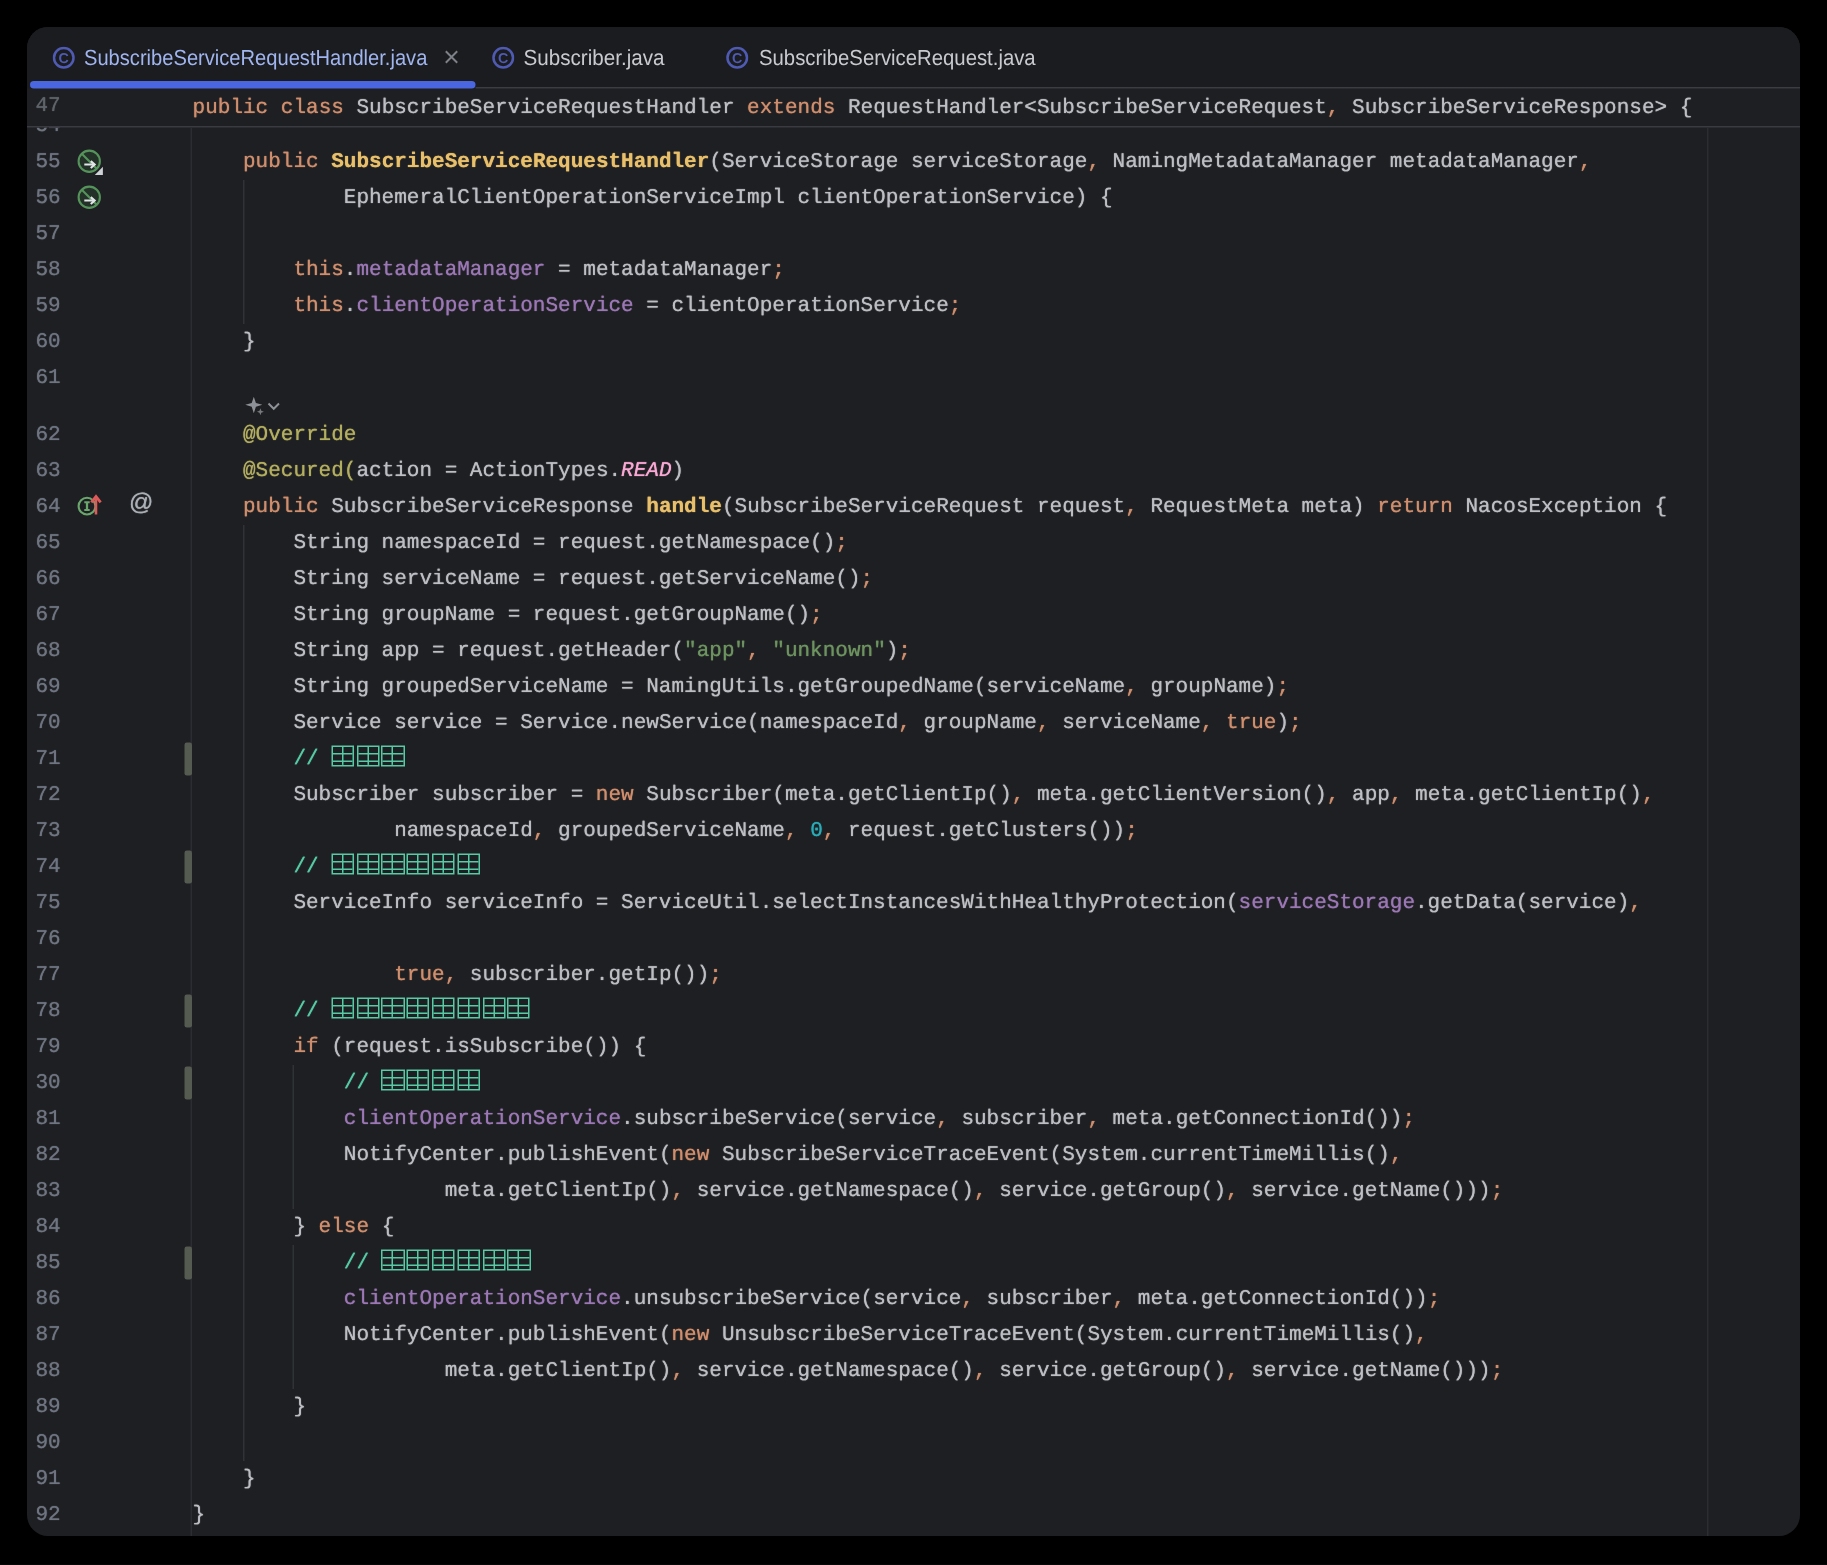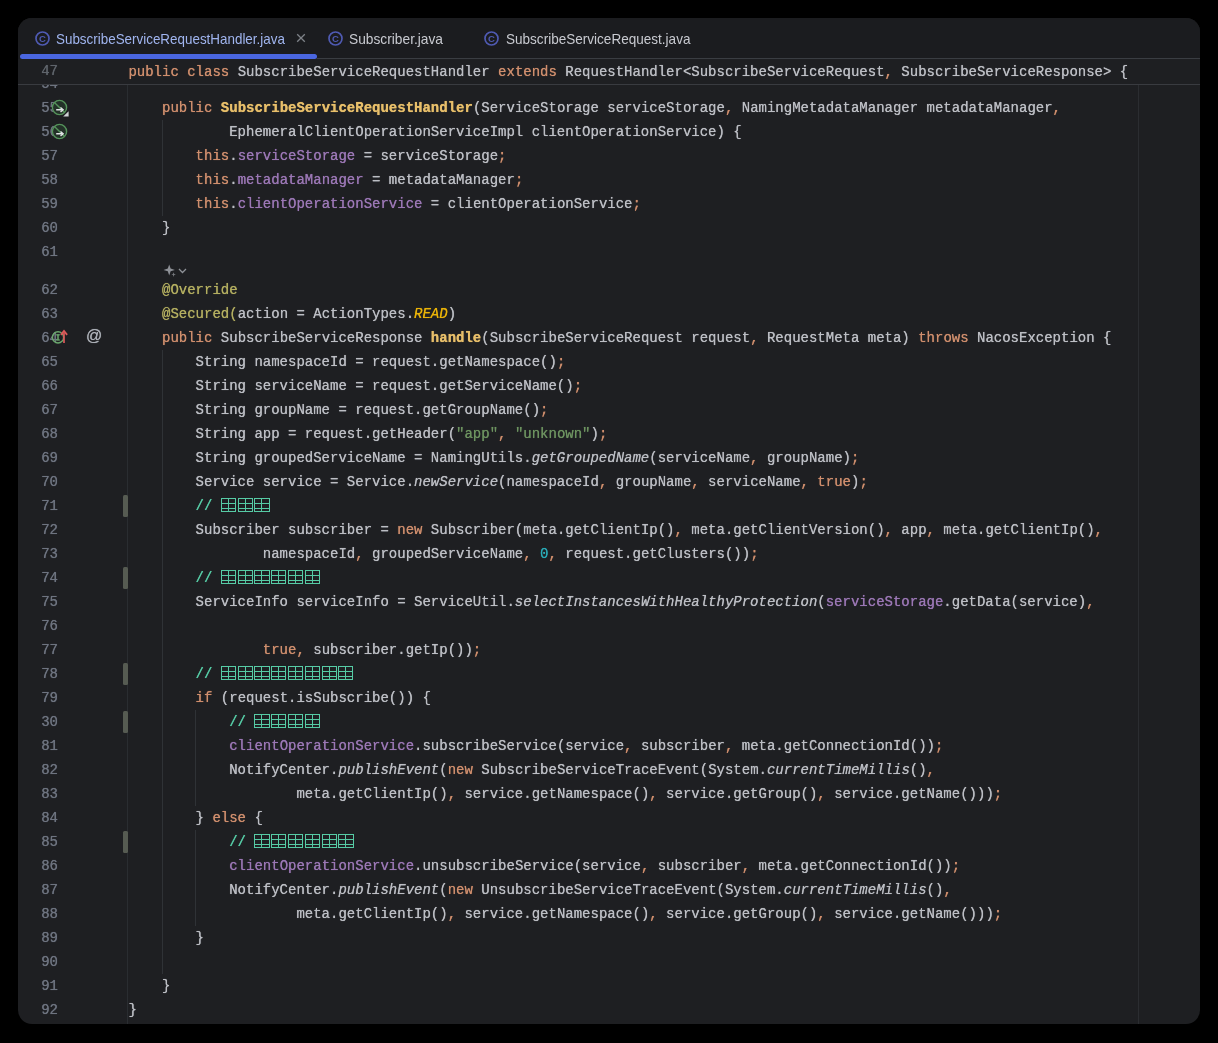--- a/index.html
+++ b/index.html
@@ -3,30 +3,30 @@
 * { margin:0; padding:0; box-sizing:border-box; }
 html,body { width:1218px; height:1043px; background:#000; overflow:hidden; }
 #win { position:absolute; left:18px; top:18px; width:1182px; height:1006px; background:#1e1f22; border-radius:14px; overflow:hidden; font-family:"Liberation Mono",monospace; }
 b { font-weight:normal; }
 
 .vg { position:absolute; width:1px; background:#2f3236; }
 
 #edit { position:absolute; left:0; top:54px; width:1182px; }
 .r { position:relative; height:24px; font:14px/24px "Liberation Mono",monospace; color:#bcbec4; text-shadow:0 0 0.7px currentColor; }
 .r.inlay { height:14px; }
-.ln { position:absolute; left:12px; top:0; width:28px; text-align:right; color:#6e7480; }
+.ln { position:absolute; left:0; top:0; width:28px; text-align:center; color:#6e7480; }
 .t { position:absolute; left:110.4px; top:0; white-space:pre; }
 .k { color:#cf8e6d; }
 .m { color:#e8bf6a; font-weight:bold; }
 .f { color:#9b77b5; }
 .s { color:#6d9360; }
 .n { color:#2aacb8; }
 .a { color:#b3ae60;text-align:center; }
-.i { font-style:italic; }
-.ci { color:#eab308; font-style:italic; }
+.i { }
+.ci { color:#f9a8d4; font-style:italic; }
 .c { color:#56cba5; }
 .cj { display:inline-block; width:15.2px; height:13.8px; margin-right:1.6px; margin-bottom:-2.2px; border:1.2px solid #56cba5;
   background:linear-gradient(#56cba5,#56cba5) 0 36%/100% 1.2px no-repeat, linear-gradient(#56cba5,#56cba5) 0 78%/100% 1.2px no-repeat, linear-gradient(#56cba5,#56cba5) center/1.2px 100% no-repeat; }
 .vb { position:absolute; left:105px; top:1px; width:5px; height:22px; background:#565b52; border-radius:1.5px; }
 .gi { position:absolute; left:33px; top:3px; }
 .gi2 { position:absolute; left:33px; top:2px; }
 .at { position:absolute; left:68px; top:-2px; font:16px/24px "Liberation Sans",sans-serif; color:#abafb6; }
 .sp { position:absolute; left:145px; top:0px; }
 .ch { position:absolute; left:160px; top:4px; }
 
@@ -70,21 +70,20 @@
         <svg class="gi" width="17" height="17" viewBox="0 0 17 17">
           <circle cx="8.5" cy="8.5" r="7.1" fill="#233128" stroke="#55935b" stroke-width="1.4"></circle>
           <line x1="3.7" y1="3.7" x2="13.3" y2="13.3" stroke="#55935b" stroke-width="1.4"></line>
           <line x1="5.2" y1="10.7" x2="11.4" y2="10.7" stroke="#e2e4e7" stroke-width="1.4"></line>
           <path d="M9.5 8.4 L12.1 10.7 L9.5 13" fill="none" stroke="#e2e4e7" stroke-width="1.4"></path>
         </svg>
         <span class="t">            EphemeralClientOperationServiceImpl clientOperationService) {</span>
       </div>
 <div class="r">
         <b class="ln">57</b>
-        <span class="t">        <b class="k">this</b>.<b class="f">serviceStorage</b> = serviceStorage<b class="k">;</b></span>
       </div>
 <div class="r">
         <b class="ln">58</b>
         <span class="t">        <b class="k">this</b>.<b class="f">metadataManager</b> = metadataManager<b class="k">;</b></span>
       </div>
 <div class="r">
         <b class="ln">59</b>
         <span class="t">        <b class="k">this</b>.<b class="f">clientOperationService</b> = clientOperationService<b class="k">;</b></span>
       </div>
 <div class="r">
@@ -116,21 +115,21 @@
         <b class="ln">64</b>
         <svg class="gi2" width="17" height="17" viewBox="0 0 17 17">
           <circle cx="7" cy="9.4" r="5.6" fill="none" stroke="#6aa76d" stroke-width="1.4"></circle>
           <line x1="7" y1="6.8" x2="7" y2="12" stroke="#6aa76d" stroke-width="1.5"></line>
           <line x1="5.2" y1="6.8" x2="8.8" y2="6.8" stroke="#6aa76d" stroke-width="1.3"></line>
           <line x1="5.2" y1="12" x2="8.8" y2="12" stroke="#6aa76d" stroke-width="1.3"></line>
           <line x1="13" y1="15" x2="13" y2="4.4" stroke="#dd5a5a" stroke-width="1.7"></line>
           <path d="M9.9 6.9 L13 3 L16.1 6.9" fill="none" stroke="#dd5a5a" stroke-width="1.8"></path>
         </svg>
         <b class="at">@</b>
-        <span class="t">    <b class="k">public</b> SubscribeServiceResponse <b class="m">handle</b>(SubscribeServiceRequest request<b class="k">,</b> RequestMeta meta) <b class="k">throws</b> NacosException {</span>
+        <span class="t">    <b class="k">public</b> SubscribeServiceResponse <b class="m">handle</b>(SubscribeServiceRequest request<b class="k">,</b> RequestMeta meta) <b class="k">return</b> NacosException {</span>
       </div>
 <div class="r">
         <b class="ln">65</b>
         <span class="t">        String namespaceId = request.getNamespace()<b class="k">;</b></span>
       </div>
 <div class="r">
         <b class="ln">66</b>
         <span class="t">        String serviceName = request.getServiceName()<b class="k">;</b></span>
       </div>
 <div class="r">

